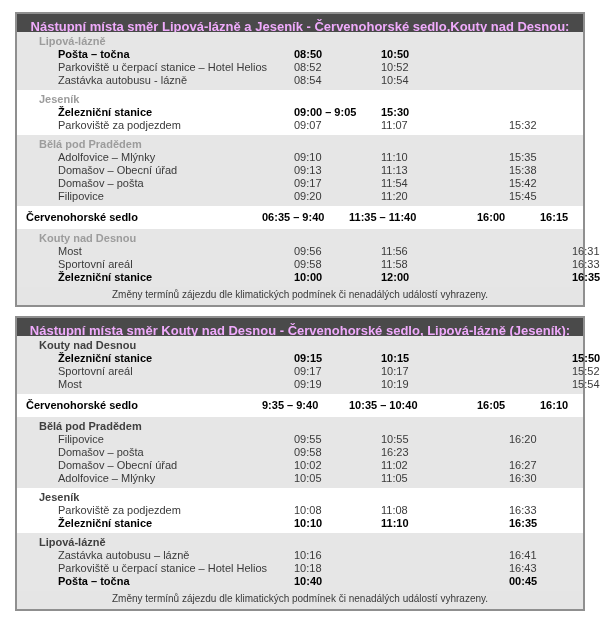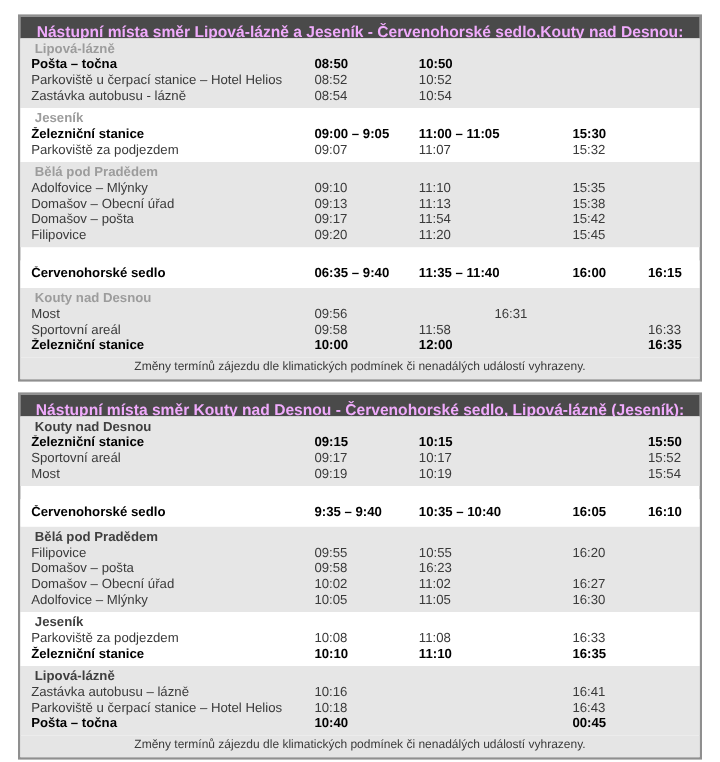--- a/index.html
+++ b/index.html
@@ -26,36 +26,36 @@
     white-space: nowrap;
     overflow: hidden;
   }
   .tbody { font-size: 11px; color: var(--row-text, #3a3a3a); }
   .section { padding: 3px 0; }
   .bg-gray { background: var(--section-gray, #e6e6e6); }
   .bg-white { background: #ffffff; }
   .sec-heading {
     font-weight: bold;
     line-height: 13px;
-    padding-left: 12px;
+    padding-left: 22px;
     white-space: nowrap;
   }
   .h-muted .sec-heading { color: var(--heading-muted, #9c9c9c); }
   .h-dark  .sec-heading { color: var(--heading-dark, #3f3f3f); }
 
-  .row { display: flex; line-height: 13px; white-space: nowrap; }
+  .row { display: flex; line-height: 13px; white-space: nowrap; padding-left: 32px; }
   .row.bold { font-weight: bold; color: #000000; }
   .stop { width: 236px; padding-left: 9px; flex: none; overflow: hidden; }
   .t { flex: none; }
   .c1 { width: 87px; }
   .c2 { width: 128px; }
   .c3 { width: 63px; }
   .c4 { flex: 1 1 auto; }
 
-  .section.highlight { padding: 0; margin-top: 11px; }
+  .section.highlight { padding: 0; }
   .section.highlight .row { padding: 5px 0; }
 
   .footnote {
     background: #e5e5e5;
     font-size: 10px;
     color: #3a3a3a;
     text-align: center;
     padding: 2px 0 4px 0;
     line-height: 12px;
   }
@@ -90,21 +90,20 @@
             <span class="t c2">10:54</span>
             <span class="t c3"></span>
             <span class="t c4"></span>
           </div>
         </div>
         <div class="section bg-white">
           <div class="sec-heading">Jeseník</div>
           <div class="row bold">
             <span class="stop">Železniční stanice</span>
             <span class="t c1">09:00 – 9:05</span>
-            <span class="t c2">11:00 – 11:05</span>
             <span class="t c3">15:30</span>
             <span class="t c4"></span>
           </div>
           <div class="row">
             <span class="stop">Parkoviště za podjezdem</span>
             <span class="t c1">09:07</span>
             <span class="t c2">11:07</span>
             <span class="t c3">15:32</span>
             <span class="t c4"></span>
           </div>
@@ -147,20 +146,21 @@
             <span class="t c2">11:35 – 11:40</span>
             <span class="t c3">16:00</span>
             <span class="t c4">16:15</span>
           </div>
         </div>
         <div class="section bg-gray">
           <div class="sec-heading">Kouty nad Desnou</div>
           <div class="row">
             <span class="stop">Most</span>
             <span class="t c1">09:56</span>
+            <span class="t c2">11:56</span>
             <span class="t c3"></span>
             <span class="t c4">16:31</span>
           </div>
           <div class="row">
             <span class="stop">Sportovní areál</span>
             <span class="t c1">09:58</span>
             <span class="t c2">11:58</span>
             <span class="t c3"></span>
             <span class="t c4">16:33</span>
           </div>

